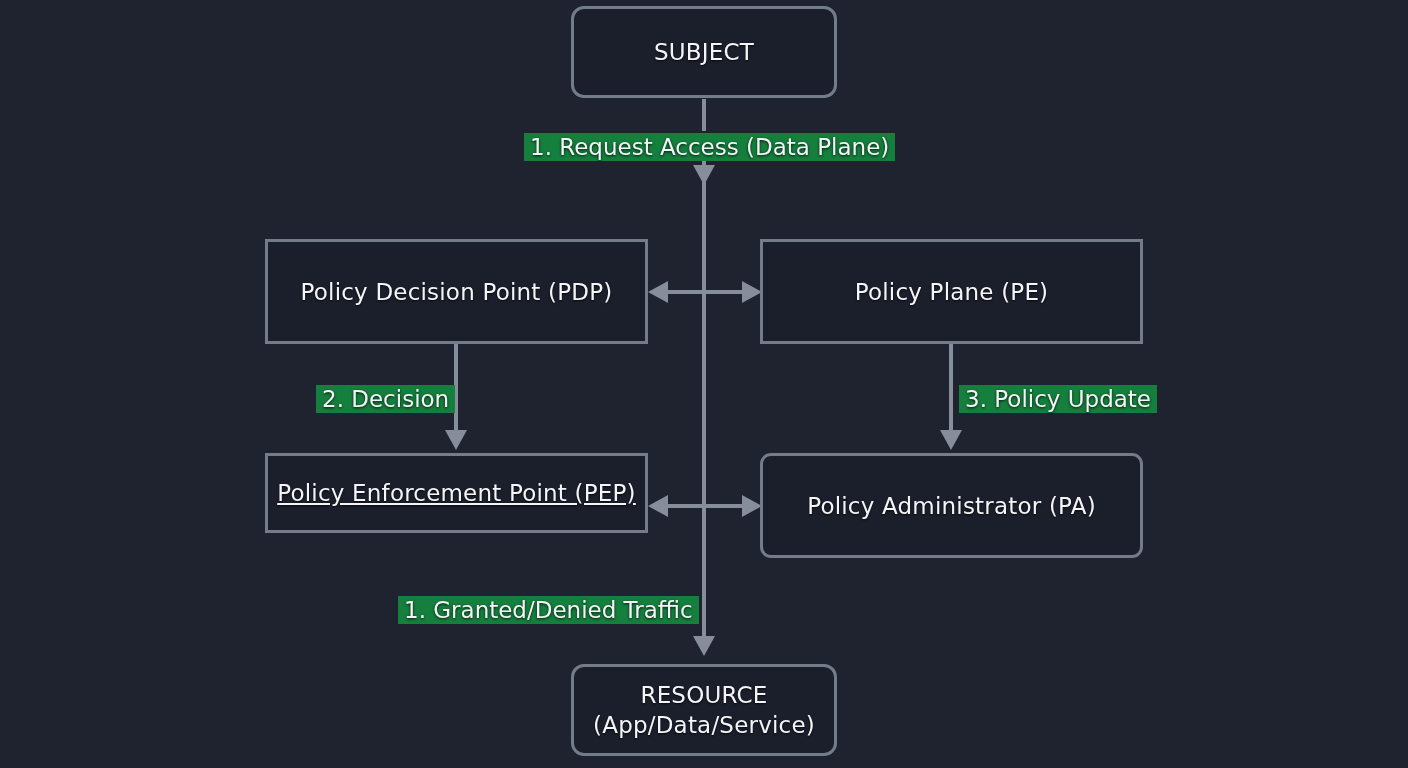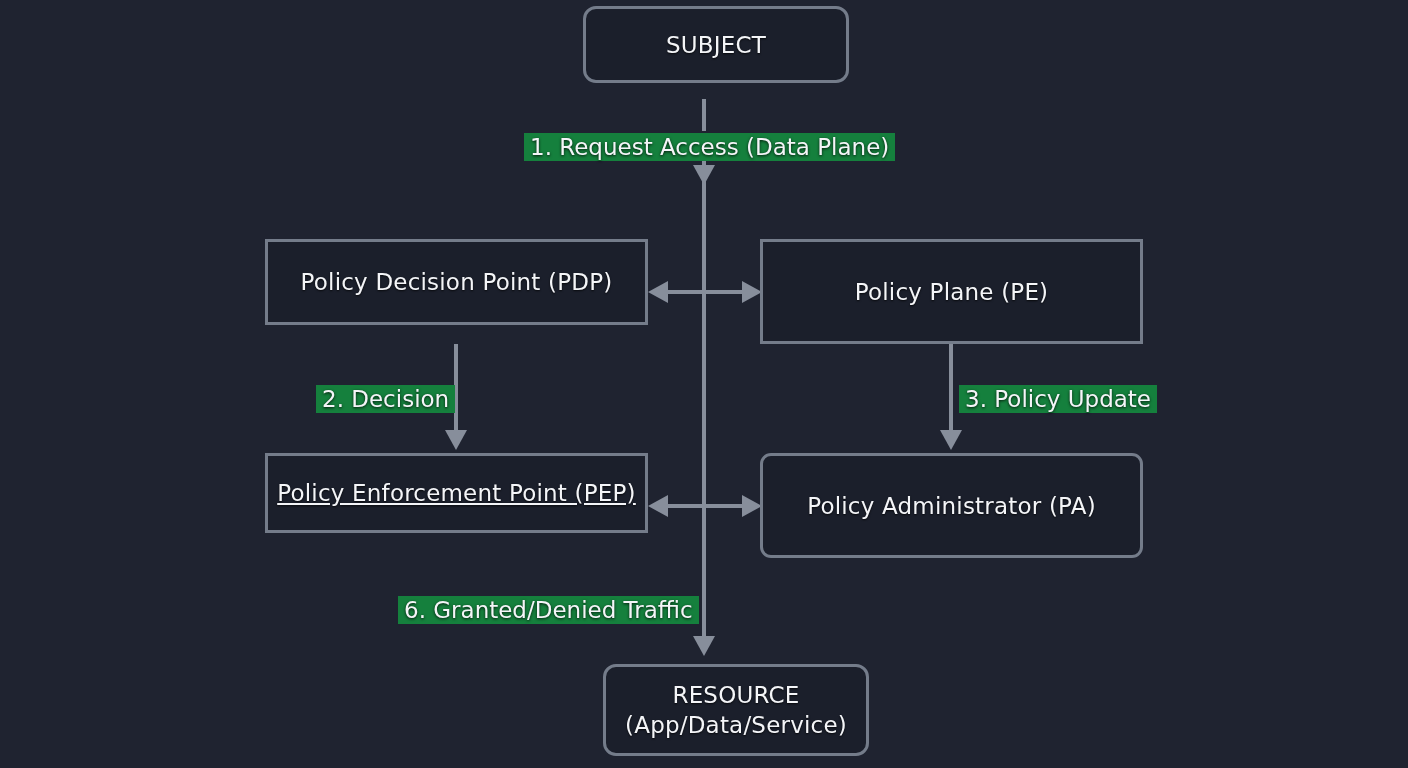--- a/index.html
+++ b/index.html
@@ -94,46 +94,46 @@
   <div class="arrowhead arrow-down" style="left:940px; top:430px;"></div>
 
   <div class="edge-line hline" style="left:662px; top:290px; width:88px;"></div>
   <div class="arrowhead arrow-left" style="left:648px; top:281px;"></div>
   <div class="arrowhead arrow-right" style="left:742px; top:281px;"></div>
 
   <div class="edge-line hline" style="left:662px; top:504px; width:88px;"></div>
   <div class="arrowhead arrow-left" style="left:648px; top:495px;"></div>
   <div class="arrowhead arrow-right" style="left:742px; top:495px;"></div>
 
-  <div class="node rounded" style="left:571px; top:6px; width:266px; height:77px;margin-left:12px;">
+  <div class="node rounded" style="left:571px; top:6px; width:266px; height:92px;">
     <span class="l1">SUBJECT</span>
   </div>
 
-  <div class="node single" style="left:265px; top:239px; width:383px; height:86px;">
+  <div class="node single" style="left:265px; top:239px; width:383px; height:105px;">
     <span class="l1">Policy Decision Point (PDP)</span>
   </div>
 
   <div class="node single" style="left:760px; top:239px; width:383px; height:105px;">
     <span class="l1">Policy Plane (PE)</span>
   </div>
 
   <div class="node single" style="left:265px; top:453px; width:383px; height:80px;text-decoration:underline;">
     <span class="l1">Policy Enforcement Point (PEP)</span>
   </div>
 
   <div class="node single" style="left:760px; top:453px; width:383px; height:105px;border-radius:11px;">
     <span class="l1">Policy Administrator (PA)</span>
   </div>
 
-  <div class="node rounded" style="left:571px; top:664px; width:266px; height:92px;margin-left:32px;">
+  <div class="node rounded" style="left:571px; top:664px; width:266px; height:92px;">
     <span class="l1">RESOURCE</span>
     <span class="l2">(App/Data/Service)</span>
   </div>
 
   <div class="edge-label" style="left:524px; top:133px;">1. Request Access (Data Plane)</div>
 
   <div class="edge-label" style="left:316px; top:385px;">2. Decision</div>
 
   <div class="edge-label" style="left:959px; top:385px;">3. Policy Update</div>
 
-  <div class="edge-label" style="left:398px; top:596px;">6. Granted/Denied Traffic</div>
+  <div class="edge-label" style="left:398px; top:596px;">1. Granted/Denied Traffic</div>
 
 </div>
 
 </body></html>

